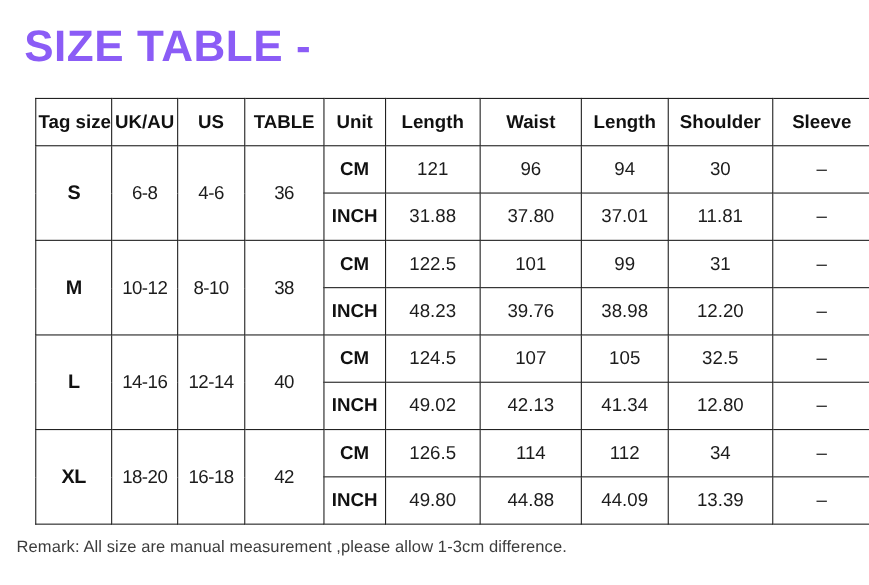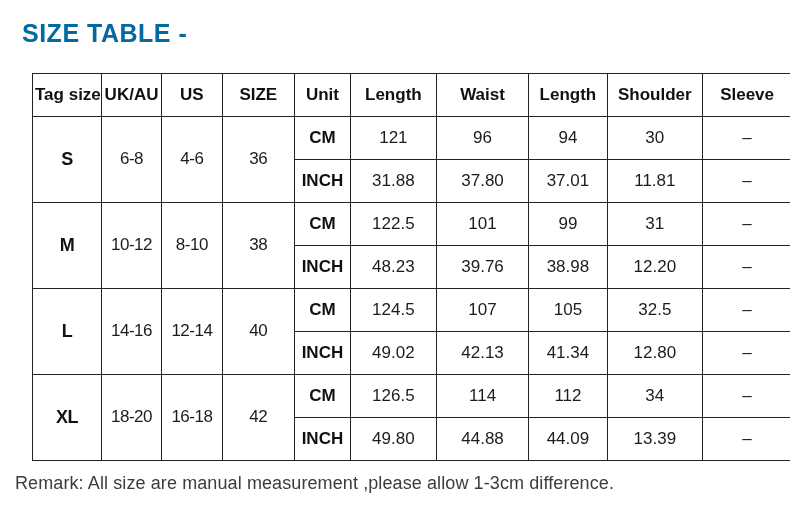--- a/index.html
+++ b/index.html
@@ -10,24 +10,24 @@
     color: #1a1a1a;
   }
   .page {
     width: 790px;
     height: 532px;
     background: #ffffff;
     overflow: hidden;
     position: relative;
   }
   .title {
-    font-size: 25px;
+    font-size: 40px;
     font-weight: 800;
     letter-spacing: 0.5px;
-    color: #0369a1;
+    color: #8b5cf6;
     margin: 20px 0 0 22px;
     line-height: 1.1;
   }
   table.size-table {
     border-collapse: collapse;
     table-layout: fixed;
     width: 760px;
     margin: 25px 0 0 32px;
   }
   .size-table th, .size-table td {
@@ -57,21 +57,21 @@
   }
   .size-table td.unit-cell {
     font-weight: 700;
     color: #111111;
     text-align: center;
   }
   .size-table td.size-val {
     letter-spacing: -0.5px;
   }
   .remark {
-    font-size: 18px;
+    font-size: 15px;
     color: #3c3c3c;
     margin: 12px 0 0 15px;
     letter-spacing: 0.1px;
   }
 </style>
 </head>
 <body>
 
 <div class="page">
 
@@ -88,21 +88,21 @@
       <col style="width:12.2%">
       <col style="width:10.3%">
       <col style="width:12.6%">
       <col style="width:11.7%">
     </colgroup>
     <thead>
       <tr>
         <th>Tag size</th>
         <th>UK/AU</th>
         <th>US</th>
-        <th>SIZE</th>
+        <th>TABLE</th>
         <th>Unit</th>
         <th>Length</th>
         <th>Waist</th>
         <th>Length</th>
         <th>Shoulder</th>
         <th>Sleeve</th>
       </tr>
     </thead>
     <tbody>
         <tr>

